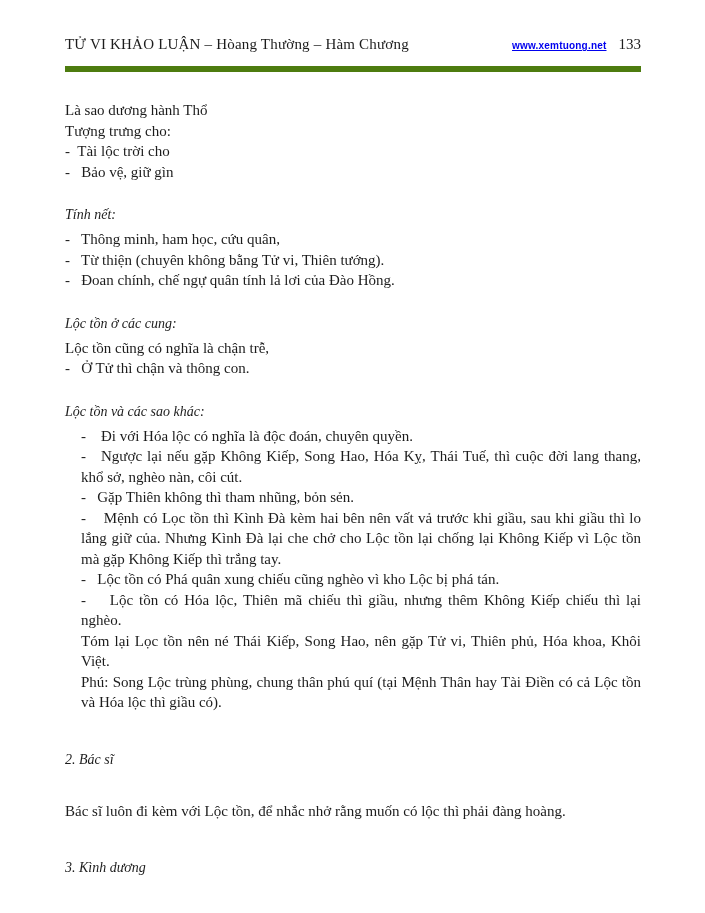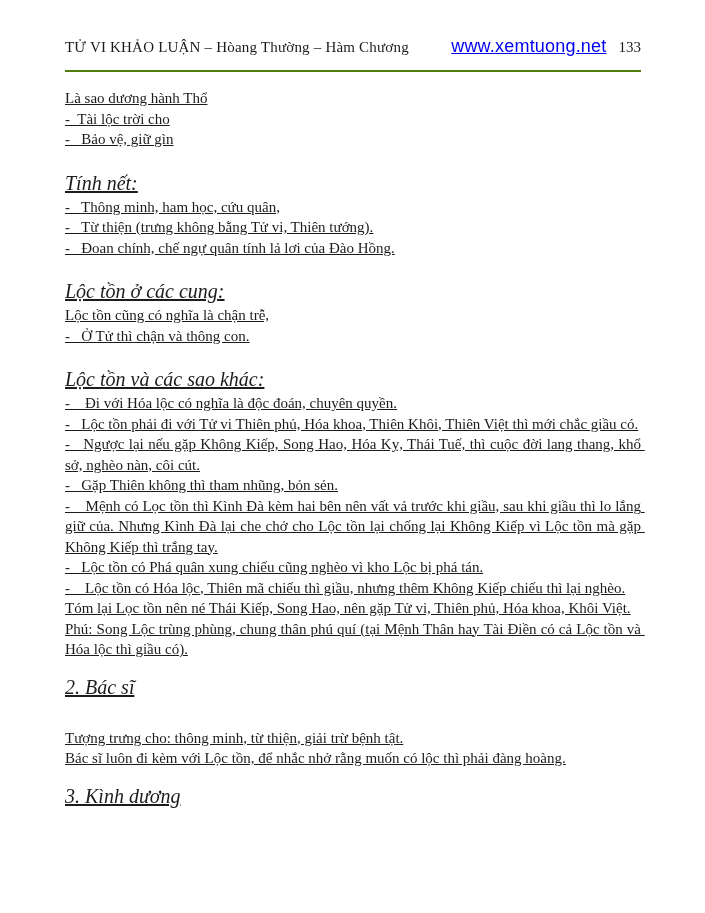--- a/index.html
+++ b/index.html
@@ -13,113 +13,112 @@
   }
   .page {
     width: 705px; height: 913px;
     padding: 36px 64px 0 65px;
   }
   .header {
     display: flex;
     align-items: baseline;
     justify-content: space-between;
     padding-bottom: 13px;
-    border-bottom: 2px solid #4d7c0f;
+    border-bottom: 6px solid #4d7c0f;
   }
   .header .title {
     font-size: 15px;
     letter-spacing: 0.2px;
     white-space: nowrap;
   }
   .header .right {
     display: flex;
     align-items: baseline;
   }
   .site-link {
     font-family: "Liberation Sans", sans-serif;
-    font-weight: normal;
-    font-size: 18px;
+    font-weight: bold;
+    font-size: 10px;
     color: #0000ee;
     text-decoration: underline;
     letter-spacing: 0.2px;
   }
   .pagenum {
     font-size: 15px;
     margin-left: 12px;
   }
-  .content { padding-top: 16px; text-decoration: underline; }
+  .content { padding-top: 28px; }
   .section { margin-top: 0; }
   .section + .section { margin-top: 22px; }
-  .section.numbered { margin-top: 16px; }
+  .section.numbered { margin-top: 36px; }
   .sec-heading {
     font-style: italic;
     font-weight: normal;
-    font-size: 20px;
+    font-size: 14px;
     line-height: 22px;
     margin: 0 0 3px 0;
   }
   .section.numbered .sec-heading { margin-bottom: 30px; }
   .line {
     margin: 0;
     font-size: 15px;
     line-height: 20.5px;
     white-space: pre-wrap;
   }
-  .just { text-align: justify; }
+  .just { text-align: justify; margin-left: 16px; }
 </style>
 </head>
 <body>
 
 <div class="page">
 
   <div class="header">
     <span class="title">TỬ VI KHẢO LUẬN – Hòang Thường – Hàm Chương</span>
     <span class="right">
       <a href="#" class="site-link" style="color: rgb(0, 0, 238);">www.xemtuong.net</a>
       <span class="pagenum">133</span>
     </span>
   </div>
 
   <div class="content">
 
     <div class="section">
       <p class="line">Là sao dương hành Thổ</p>
+      <p class="line">Tượng trưng cho:</p>
       <p class="line">-  Tài lộc trời cho</p>
       <p class="line">-   Bảo vệ, giữ gìn</p>
     </div>
 
     <div class="section">
       <h2 class="sec-heading">Tính nết:</h2>
       <p class="line">-   Thông minh, ham học, cứu quân,</p>
-      <p class="line">-   Từ thiện (trưng không bằng Tử vi, Thiên tướng).</p>
+      <p class="line">-   Từ thiện (chuyên không bằng Tử vi, Thiên tướng).</p>
       <p class="line">-   Đoan chính, chế ngự quân tính lả lơi của Đào Hồng.</p>
     </div>
 
     <div class="section">
       <h2 class="sec-heading">Lộc tồn ở các cung:</h2>
       <p class="line">Lộc tồn cũng có nghĩa là chận trễ,</p>
       <p class="line">-   Ở Tử thì chận và thông con.</p>
     </div>
 
     <div class="section">
       <h2 class="sec-heading">Lộc tồn và các sao khác:</h2>
       <p class="line just">-    Đi với Hóa lộc có nghĩa là độc đoán, chuyên quyền.</p>
-      <p class="line just">-   Lộc tồn phải đi với Tử vi Thiên phủ, Hóa khoa, Thiên Khôi, Thiên Việt thì mới chắc giầu có.</p>
       <p class="line just">-   Ngược lại nếu gặp Không Kiếp, Song Hao, Hóa Kỵ, Thái Tuế, thì cuộc đời lang thang, khổ sở, nghèo nàn, côi cút.</p>
       <p class="line just">-   Gặp Thiên không thì tham nhũng, bỏn sẻn.</p>
       <p class="line just">-    Mệnh có Lọc tồn thì Kình Đà kèm hai bên nên vất vả trước khi giầu, sau khi giầu thì lo lắng giữ của. Nhưng Kình Đà lại che chở cho Lộc tồn lại chống lại Không Kiếp vì Lộc tồn mà gặp Không Kiếp thì trắng tay.</p>
       <p class="line just">-   Lộc tồn có Phá quân xung chiếu cũng nghèo vì kho Lộc bị phá tán.</p>
       <p class="line just">-    Lộc tồn có Hóa lộc, Thiên mã chiếu thì giầu, nhưng thêm Không Kiếp chiếu thì lại nghèo.</p>
       <p class="line just">Tóm lại Lọc tồn nên né Thái Kiếp, Song Hao, nên gặp Tử vi, Thiên phủ, Hóa khoa, Khôi Việt.</p>
       <p class="line just">Phú: Song Lộc trùng phùng, chung thân phú quí (tại Mệnh Thân hay Tài Điền có cả Lộc tồn và Hóa lộc thì giầu có).</p>
     </div>
 
     <div class="section numbered">
       <h2 class="sec-heading">2. Bác sĩ</h2>
-      <p class="line">Tượng trưng cho: thông minh, từ thiện, giải trừ bệnh tật.</p>
       <p class="line">Bác sĩ luôn đi kèm với Lộc tồn, để nhắc nhở rằng muốn có lộc thì phải đàng hoàng.</p>
     </div>
 
     <div class="section numbered">
       <h2 class="sec-heading">3. Kình dương</h2>
 
     </div>
 
   </div>
 </div>

